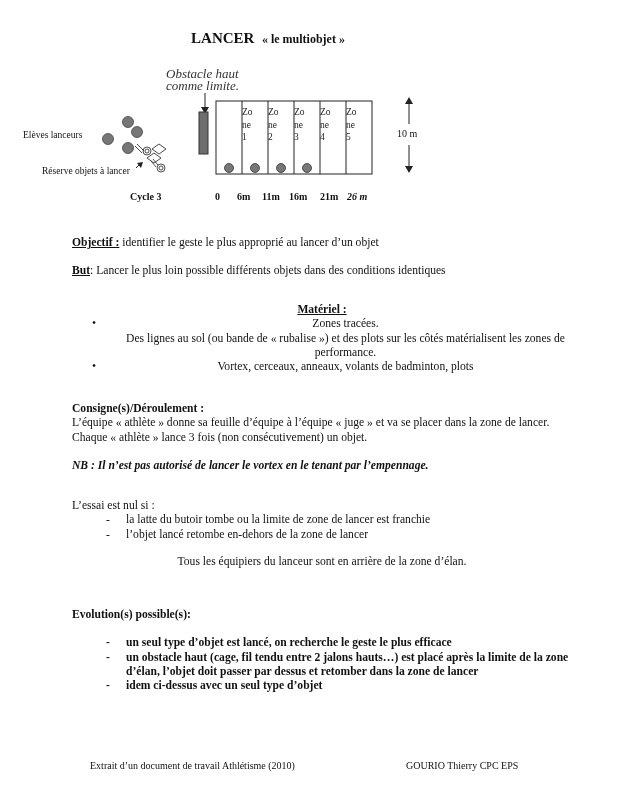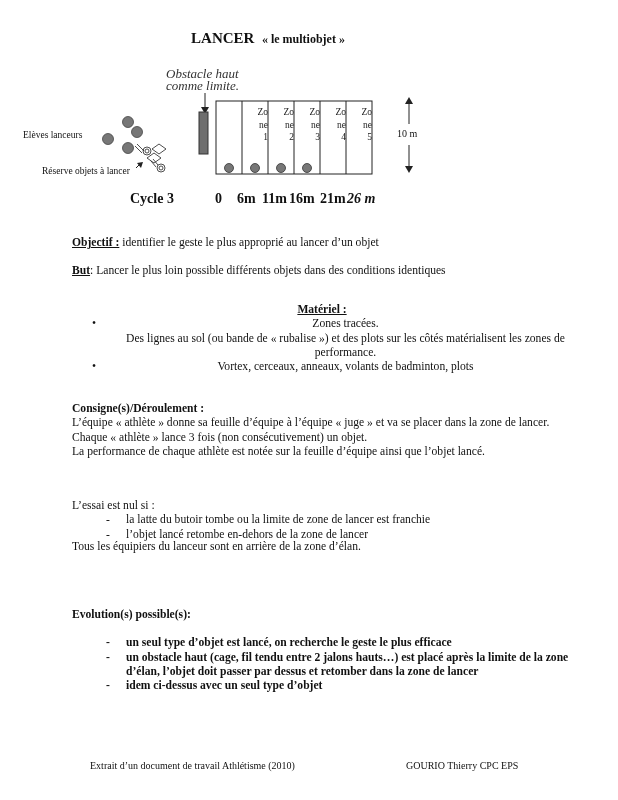--- a/index.html
+++ b/index.html
@@ -7,22 +7,22 @@
          font-family: "Liberation Serif", "DejaVu Serif", serif; color: #111; }
   .title { position: absolute; top: 30px; left: 0; width: 536px; text-align: center;
            font-weight: bold; font-size: 14px; }
   .title .main { font-size: 15px; }
   .title .sub { font-size: 12px; margin-left: 4px; }
 
   .diagram { position: absolute; left: 0; top: 60px; width: 618px; height: 150px; }
   .abs { position: absolute; }
   .lbl { font-size: 9.5px; white-space: nowrap; }
   .obstacle-lbl { font-style: italic; font-size: 13px; line-height: 12px; color: #333; }
-  .tick { font-size: 14px; font-weight: bold; white-space: nowrap; }
-  .zone-text { font-size: 9.5px; text-align: right; line-height: 12.5px; color: #222; }
+  .tick { font-size: 10px; font-weight: bold; white-space: nowrap; }
+  .zone-text { font-size: 9.5px; text-align: left; line-height: 12.5px; color: #222; }
 
   .doc { position: absolute; left: 72px; top: 0; width: 500px; font-size: 11.6px; line-height: 14.3px; }
   .doc p { margin: 0; }
   .u { text-decoration: underline; font-weight: bold; }
   .b { font-weight: bold; }
   .bi { font-weight: bold; font-style: italic; }
   .bullet-list { list-style: none; margin: 0; padding: 0; }
   .bullet-list li { position: relative; padding-left: 47px; }
   .bullet-list li::before { content: "•"; position: absolute; left: 20px; }
   .dash-list { list-style: none; margin: 0; padding: 0; }
@@ -155,32 +155,32 @@
       <div>Zones tracées.</div>
       <div>Des lignes au sol (ou bande de « rubalise ») et des plots sur les côtés matérialisent les zones de performance.</div>
     </li>
     <li>Vortex, cerceaux, anneaux, volants de badminton, plots</li>
   </ul>
 </div>
 
 <div class="doc" style="top:402px;">
   <p class="b">Consigne(s)/Déroulement :</p>
   <p>L’équipe « athlète » donne sa feuille d’équipe à l’équipe « juge » et va se placer dans la zone de lancer. Chaque « athlète » lance 3 fois (non consécutivement) un objet.</p>
-  <p>La performance de chaque athlète est notée sur la feuille d’équipe ainsi que l’objet lancé.</p>
+  <p class="bi" style="margin-top:14px;">NB : Il n’est pas autorisé de lancer le vortex en le tenant par l’empennage.</p>
 </div>
 
 <div class="doc" style="top:499px;">
   <p>L’essai est nul si :</p>
   <ul class="dash-list">
     <li>la latte du butoir tombe ou la limite de zone de lancer est franchie</li>
     <li>l’objet lancé retombe en-dehors de la zone de lancer</li>
   </ul>
 </div>
 
-<div class="doc" style="top:540px;">
+<div class="doc" style="top:555px;text-align:center;">
   <p>Tous les équipiers du lanceur sont en arrière de la zone d’élan.</p>
 </div>
 
 <div class="doc" style="top:608px;">
   <p class="b">Evolution(s) possible(s):</p>
   <ul class="dash-list b" style="margin-top:14px;">
     <li>un seul type d’objet est lancé, on recherche le geste le plus efficace</li>
     <li>un obstacle haut (cage, fil tendu entre 2 jalons hauts…) est placé après la limite de la zone d’élan, l’objet doit passer par dessus et retomber dans la zone de lancer</li>
     <li>idem ci-dessus avec un seul type d’objet</li>
   </ul>

